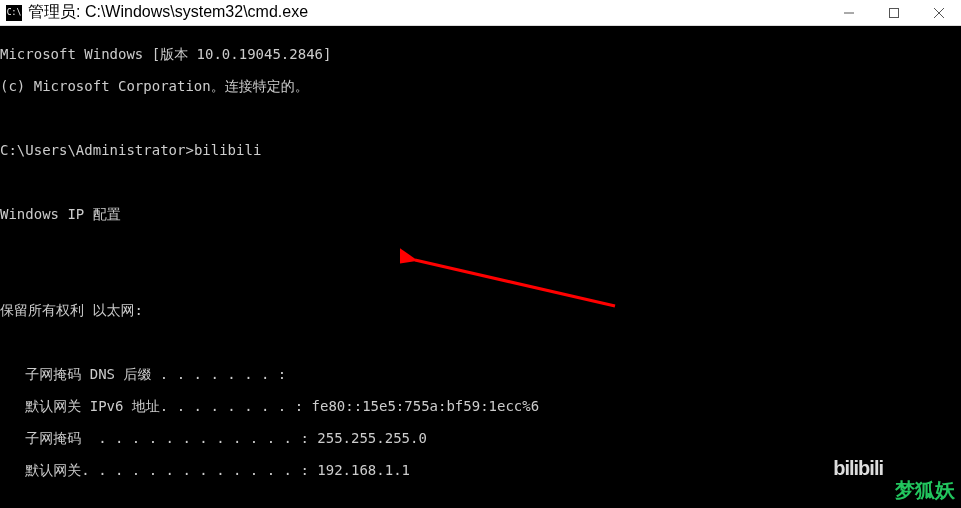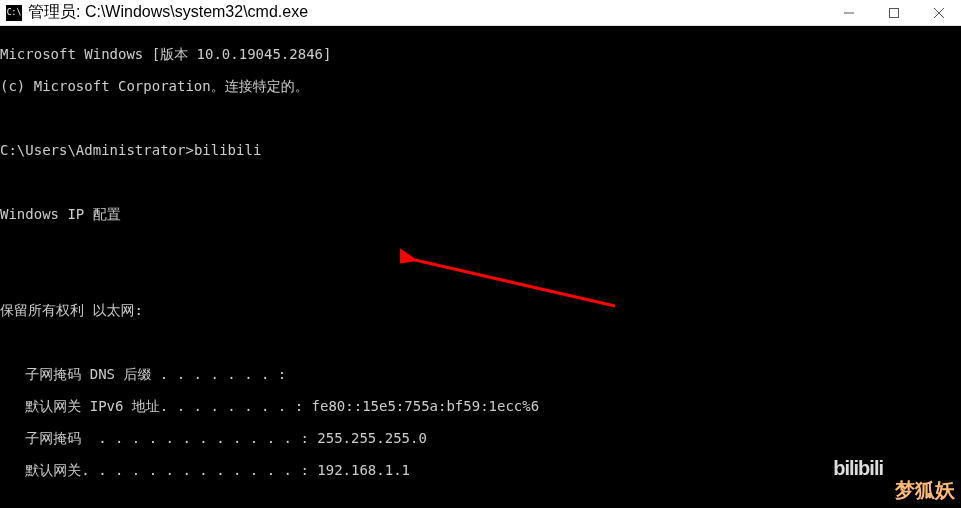--- a/index.html
+++ b/index.html
@@ -71,21 +71,21 @@
     font-family: Arial, sans-serif;
     font-weight: 900;
     font-size: 20px;
     letter-spacing: -1px;
     color: #ddd;
   }
   .watermark .name {
     font-family: "Microsoft YaHei", sans-serif;
     font-size: 20px;
     font-weight: 600;
-    color: #fdba74;
+    color: #22c55e;
     margin-top: 44px;
   }
 </style>
 </head>
 <body>
 
 <div class="titlebar">
   <span class="icon">C:\</span>
   <span class="title">管理员: C:\Windows\system32\cmd.exe</span>
   <div class="winbtn">

